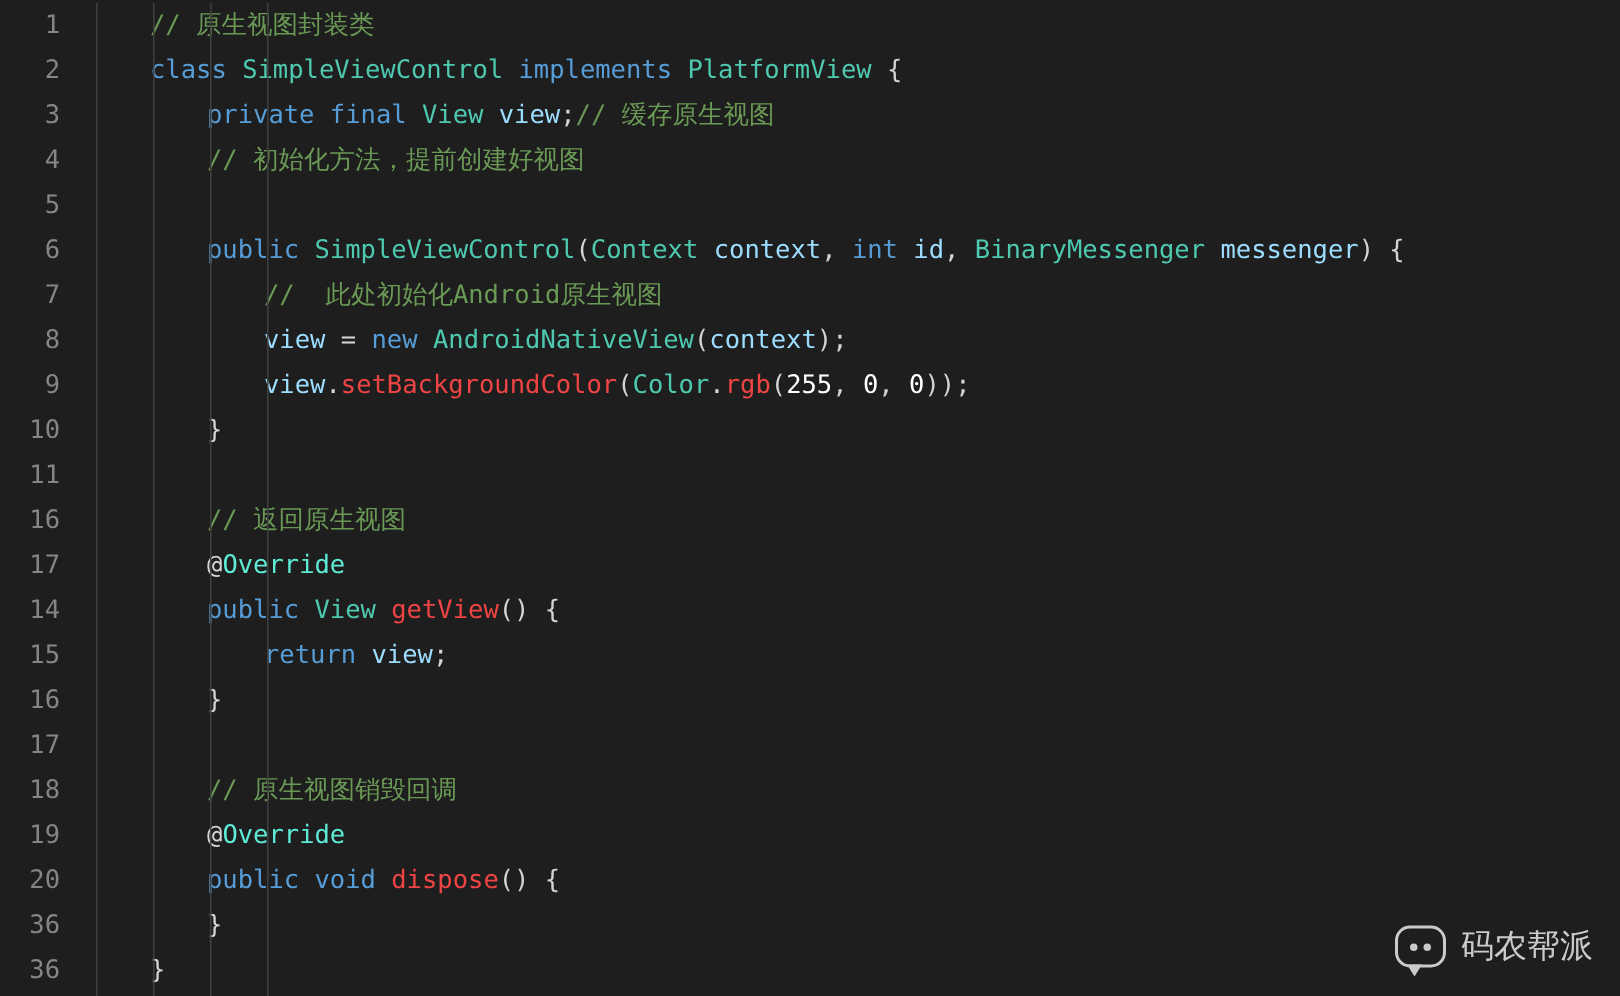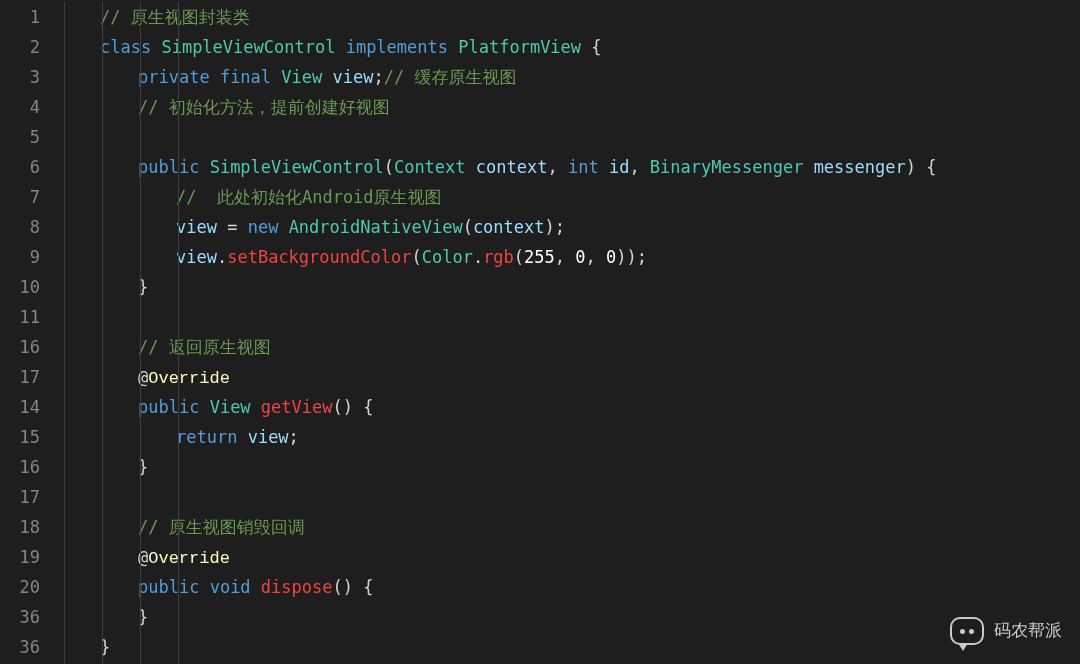--- a/index.html
+++ b/index.html
@@ -42,32 +42,32 @@
   }
   
   .tok-comment { color: #6a9955; }
   .tok-keyword { color: #569cd6; }
   .tok-type    { color: #4ec9b0; }
   .tok-method  { color: #ef4444; }
   .tok-ident   { color: #9cdcfe; }
   .tok-number  { color: #ffffff; }
   .tok-punct   { color: #d4d4d4; }
   .tok-annot-at{ color: #d4d4d4; }
-  .tok-annot   { color: #fef9c3; font-family: Liberation Mono, monospace; }
+  .tok-annot   { color: #5eead4; }
 
   .watermark {
     position: absolute;
     right: 18px;
     bottom: 18px;
     display: flex;
     align-items: center;
     gap: 10px;
     color: #d9d9d9;
     font-family: -apple-system, "PingFang SC", "Helvetica Neue", Arial, sans-serif;
-    font-size: 17px;
+    font-size: 22px;
     opacity: 0.92;
     pointer-events: none;
   }
   .watermark .bubble {
     width: 34px; height: 28px;
     border: 2.5px solid #d9d9d9;
     border-radius: 10px;
     position: relative;
   }
   .watermark .bubble::before,

